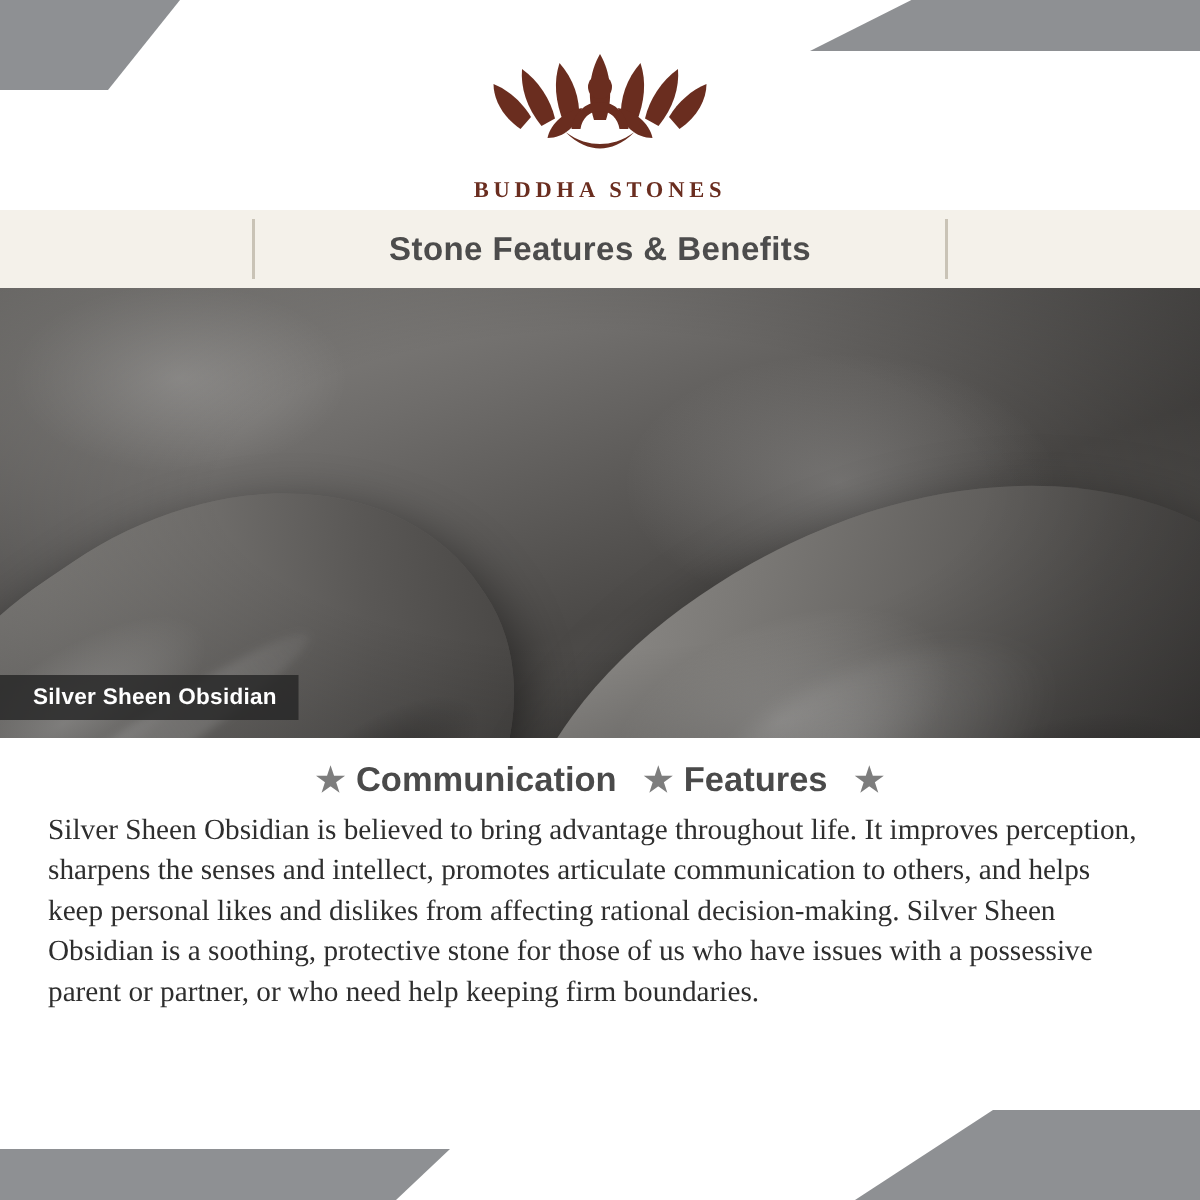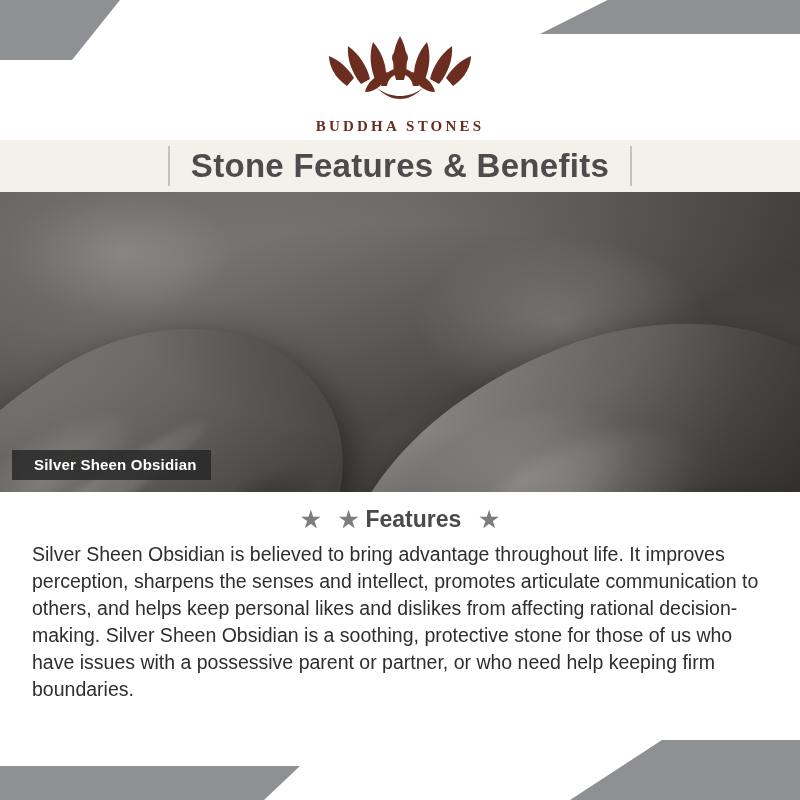--- a/index.html
+++ b/index.html
@@ -76,21 +76,21 @@
   .title-band::after {
     content: "";
     position: absolute;
     top: 6px; bottom: 6px;
     width: 2px;
     background: #c9c3b6;
   }
   .title-band::before { left: 168px; }
   .title-band::after  { right: 168px; }
   .title-text {
-    font-size: 33px;
+    font-size: 22px;
     font-weight: 700;
     color: #4c4c4c;
     letter-spacing: 0.3px;
   }
 
   
   .photo {
     position: relative;
     width: 800px;
     height: 300px;
@@ -149,21 +149,21 @@
     border-radius: 50%;
     background: radial-gradient(ellipse at 40% 40%, rgba(255,255,255,0.25), rgba(255,255,255,0) 70%);
     filter: blur(6px);
   }
   .photo-vignette {
     position: absolute; inset: 0;
     background: radial-gradient(ellipse at 50% 45%, rgba(0,0,0,0) 45%, rgba(0,0,0,0.30) 100%);
   }
   .caption {
     position: absolute;
-    left: 12px; bottom: 12px;
+    left: 0; bottom: 12px;
     background: rgba(38,38,38,0.82);
     color: #ffffff;
     font-size: 15px;
     font-weight: 700;
     padding: 6px 14px 7px 22px;
     letter-spacing: 0.2px;
   }
 
   
   .body-area {
@@ -187,20 +187,21 @@
     font-weight: 700;
     color: #4a4a4a;
   }
   .star { color: #7d7d7d; font-size: 22px; line-height: 1; }
 
   .desc {
     font-size: 19.5px;
     line-height: 1.38;
     color: #2e2e2e;
     text-align: left;
+    font-family: Liberation Serif, serif;
   }
 </style>
 </head>
 <body>
 
 <div class="page">
 
   <div class="corner corner-tl"></div>
   <div class="corner corner-tr"></div>
   <div class="corner corner-bl"></div>
@@ -243,20 +244,21 @@
     <div class="stone-b"></div>
     <div class="photo-vignette"></div>
     <div class="caption">Silver Sheen Obsidian</div>
   </div>
 
   <div class="body-area">
 
     <div class="benefits">
       <div class="benefit">
         <span class="star">★</span>
+        <span>Communication</span>
       </div>
       <div class="benefit">
         <span class="star">★</span>
         <span>Features</span>
       </div>
       <div class="benefit">
         <span class="star">★</span>
       </div>
     </div>
 

